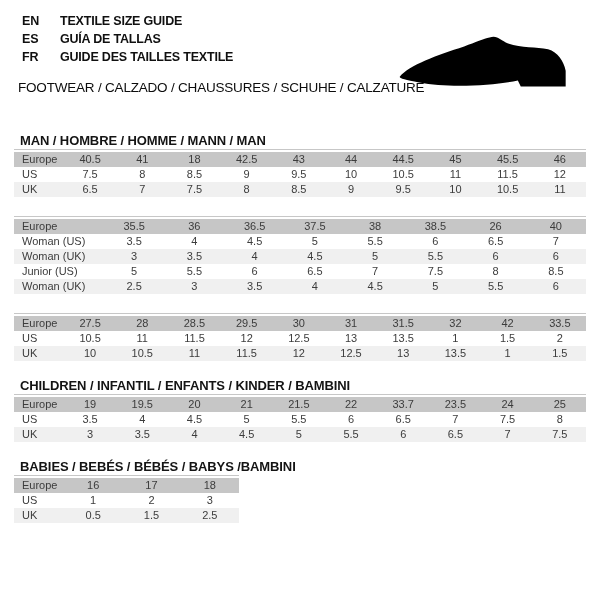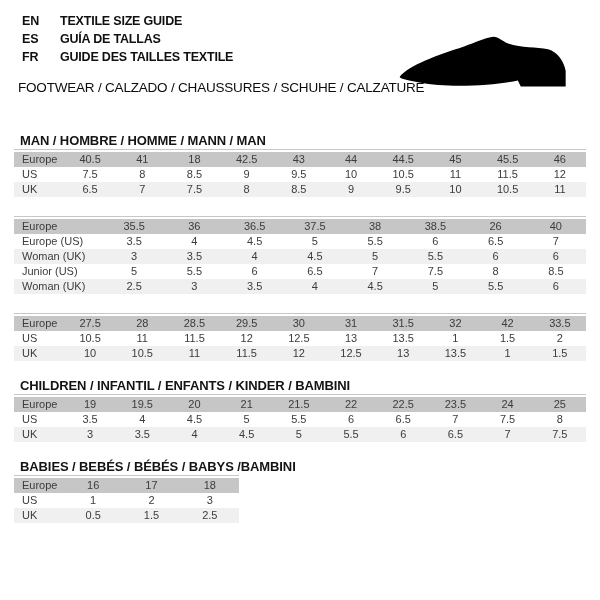--- a/index.html
+++ b/index.html
@@ -149,21 +149,21 @@
               <td class="val-cell">35.5</td>
               <td class="val-cell">36</td>
               <td class="val-cell">36.5</td>
               <td class="val-cell">37.5</td>
               <td class="val-cell">38</td>
               <td class="val-cell">38.5</td>
               <td class="val-cell">26</td>
               <td class="val-cell">40</td>
             </tr>
             <tr class="row-plain">
-              <td class="label-cell">Europe (US)</td>
+              <td class="label-cell">Woman (US)</td>
               <td class="val-cell">3.5</td>
               <td class="val-cell">4</td>
               <td class="val-cell">4.5</td>
               <td class="val-cell">5</td>
               <td class="val-cell">5.5</td>
               <td class="val-cell">6</td>
               <td class="val-cell">6.5</td>
               <td class="val-cell">7</td>
             </tr>
             <tr class="row-alt">
@@ -258,21 +258,21 @@
         <table class="size-table">
           <tbody>
             <tr class="row-head">
               <td class="label-cell">Europe</td>
               <td class="val-cell">19</td>
               <td class="val-cell">19.5</td>
               <td class="val-cell">20</td>
               <td class="val-cell">21</td>
               <td class="val-cell">21.5</td>
               <td class="val-cell">22</td>
-              <td class="val-cell">22.5</td>
+              <td class="val-cell">33.7</td>
               <td class="val-cell">23.5</td>
               <td class="val-cell">24</td>
               <td class="val-cell">25</td>
             </tr>
             <tr class="row-plain">
               <td class="label-cell">US</td>
               <td class="val-cell">3.5</td>
               <td class="val-cell">4</td>
               <td class="val-cell">4.5</td>
               <td class="val-cell">5</td>

